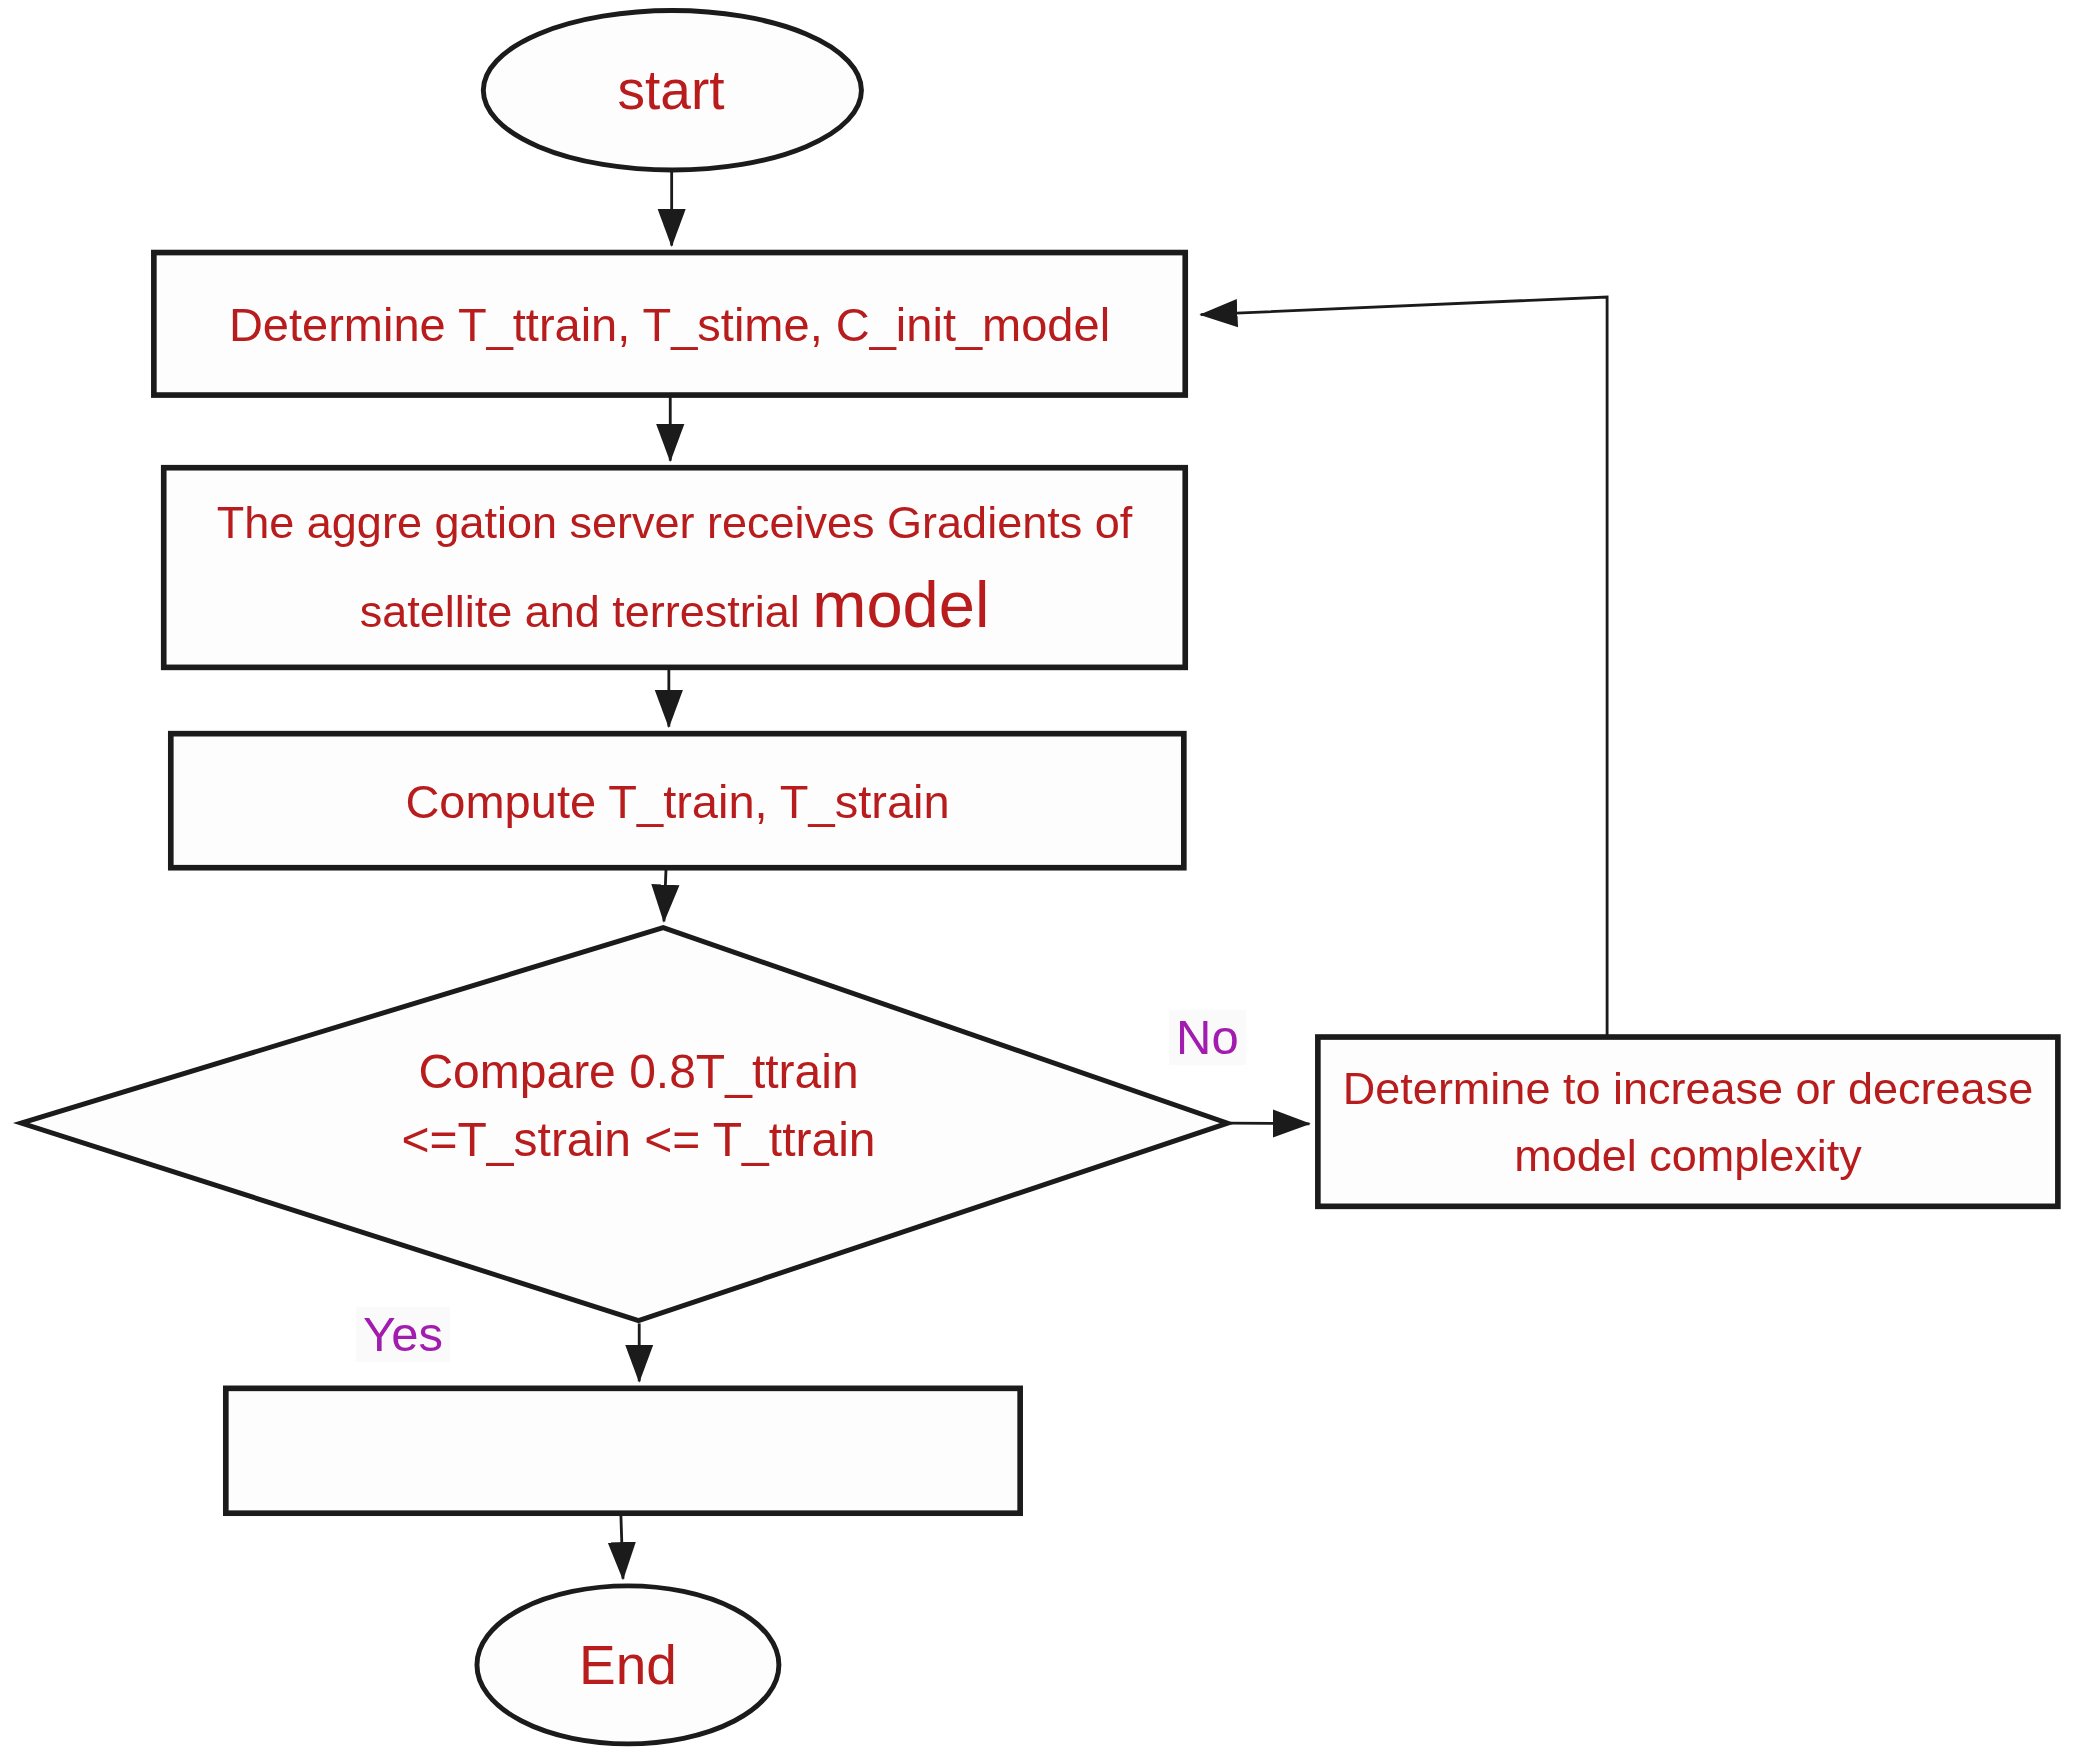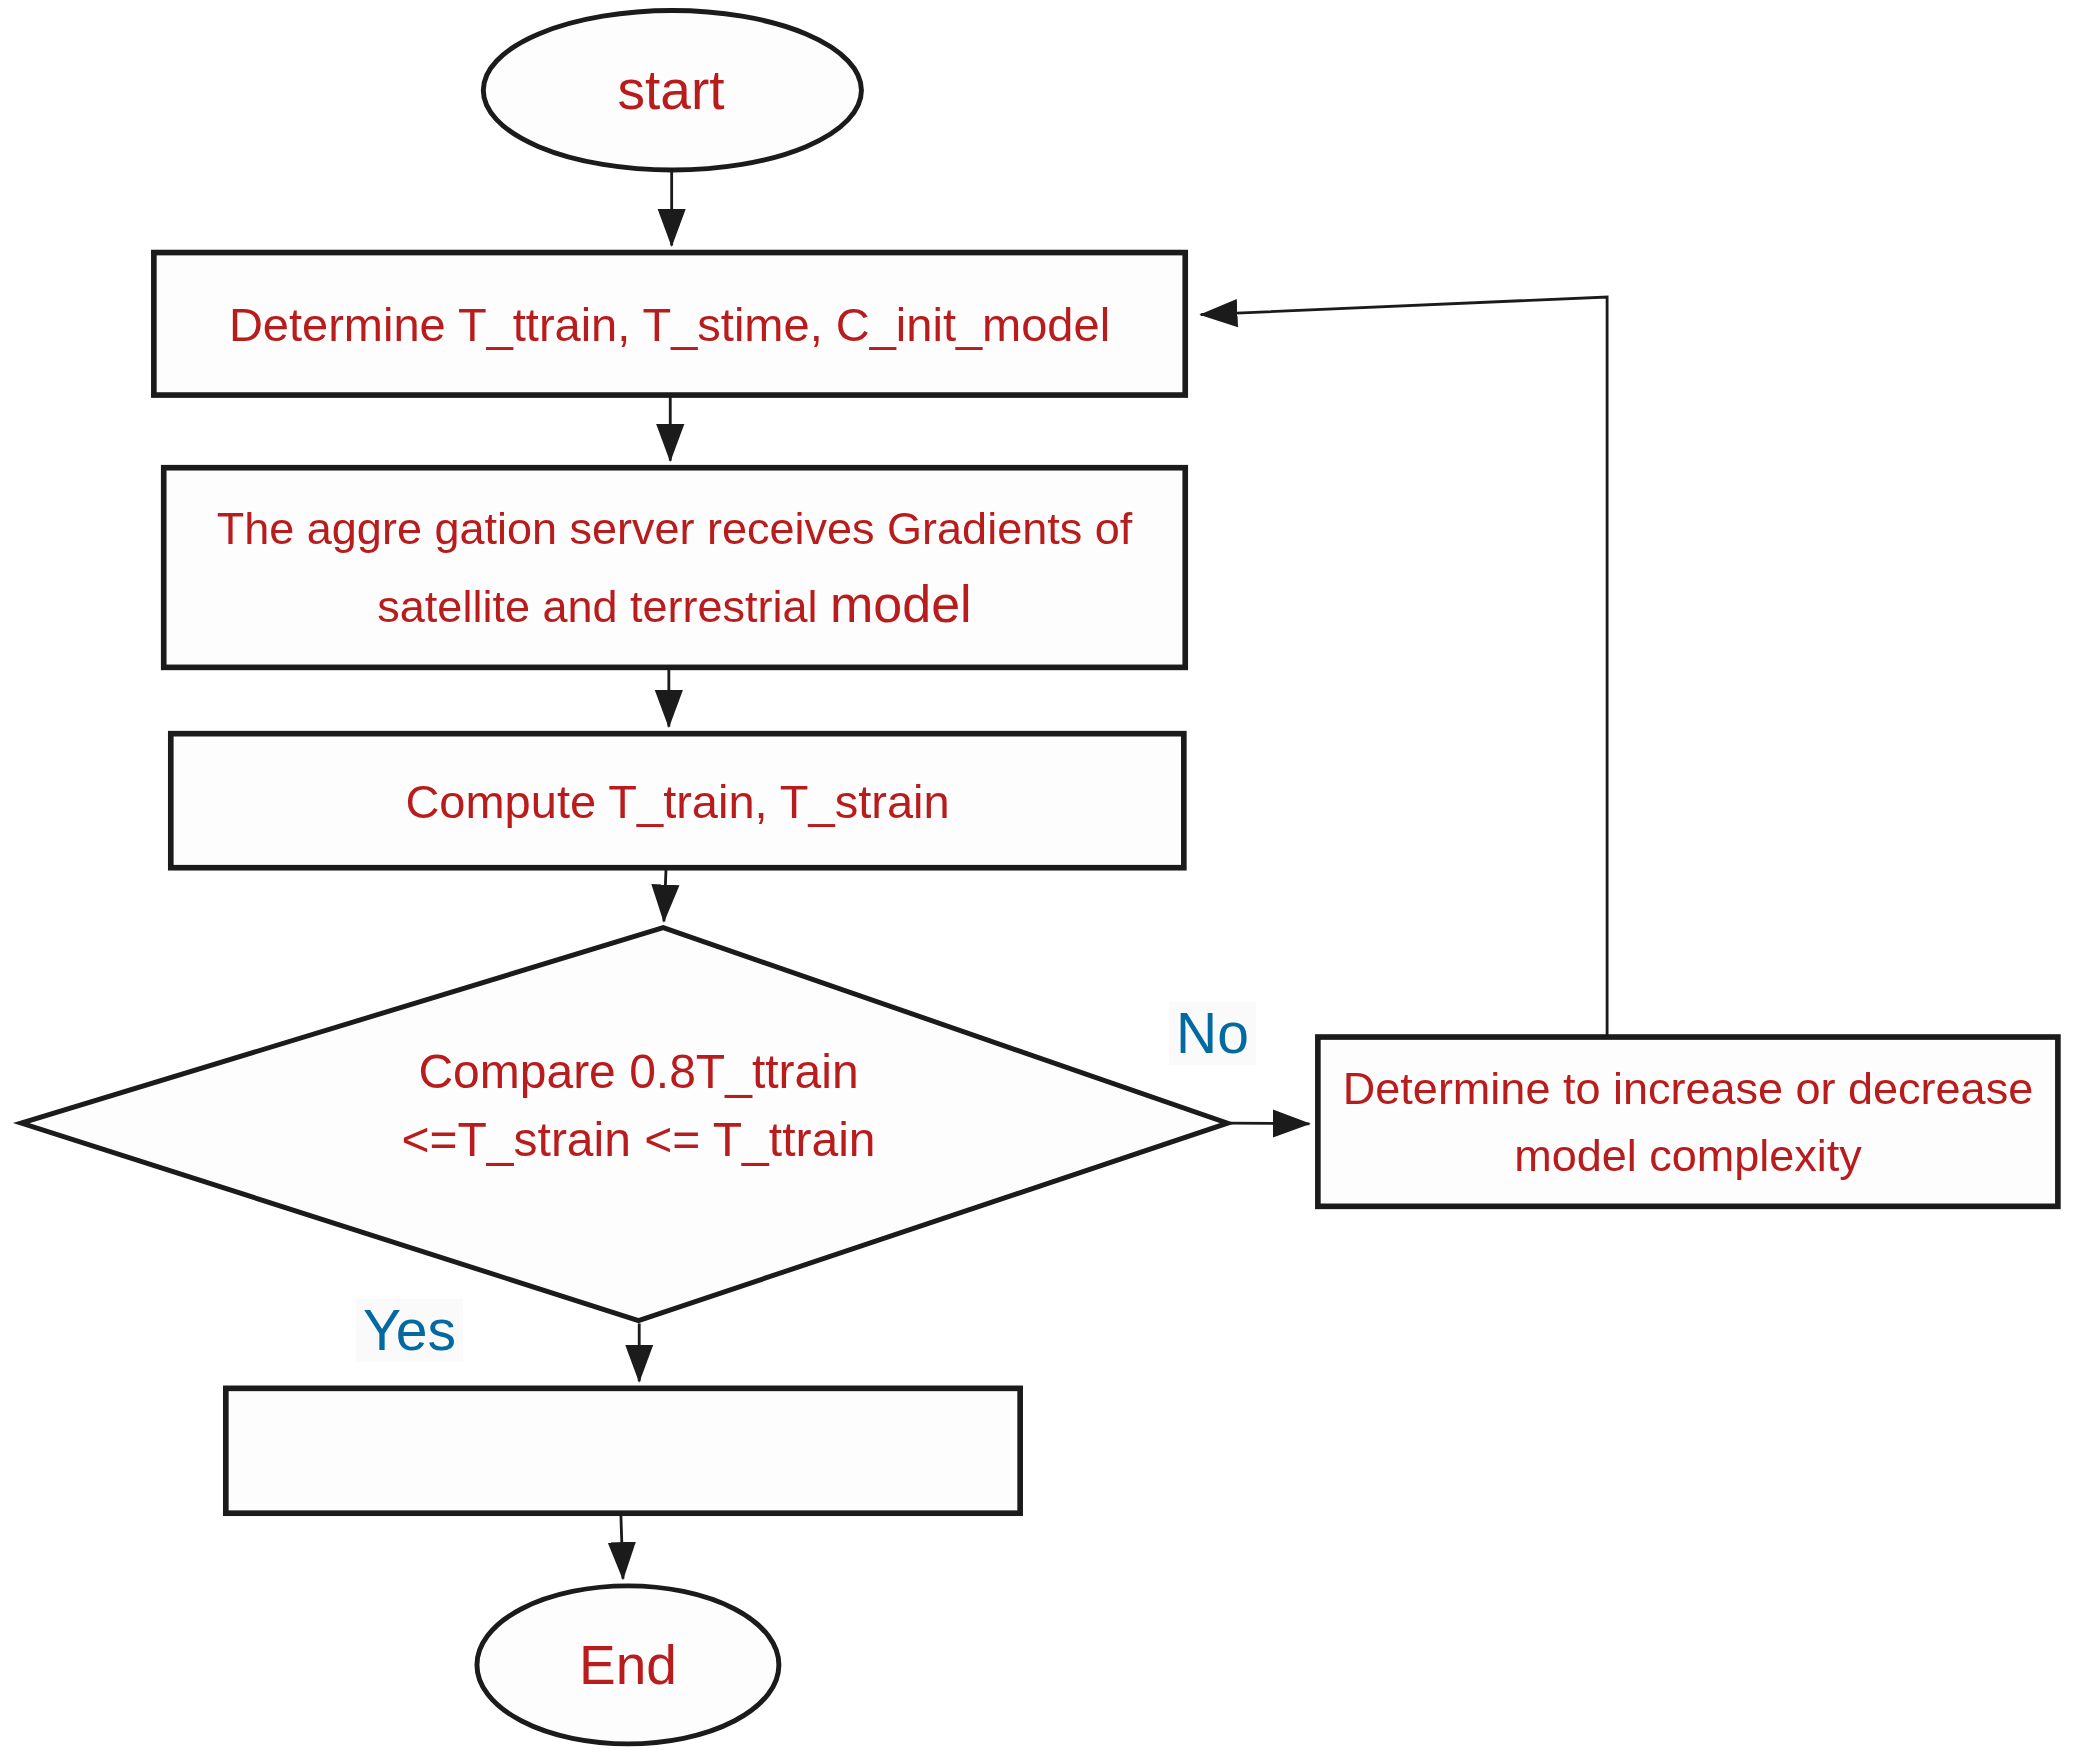--- a/index.html
+++ b/index.html
@@ -39,30 +39,31 @@
     color: #b91c1c;
     line-height: 1;
     white-space: nowrap;
   }
   .label.multiline {
     flex-direction: column;
   }
   .terminal-label { font-size: 55px; }
   .process-label  { font-size: 47px; }
   .agg-label      { font-size: 45px; }
-  .agg-label .line2-large { font-size: 52px; }
+  .agg-label .line2-large { font-size: 65px; }
   .decision-label { font-size: 48px; }
   .determine-label{ font-size: 45px; }
   .branch-label   {
     position: absolute;
-    font-size: 57px;
-    color: #0369a1;
+    font-size: 49px;
+    color: #a21caf;
     background: #fafafa;
     padding: 2.8px 7px;
     line-height: 1;
+    margin-top: 8px;
   }
 </style>
 </head>
 <body>
 
 <div id="canvas">
 
   <svg id="diagram-svg" width="2077" height="1758" viewBox="0 0 2944 2492">
     <defs>
       <marker id="arrowhead" viewBox="0 0 54 44" refX="52" refY="22" markerWidth="54" markerHeight="44" markerUnits="userSpaceOnUse" orient="auto-start-reverse">

